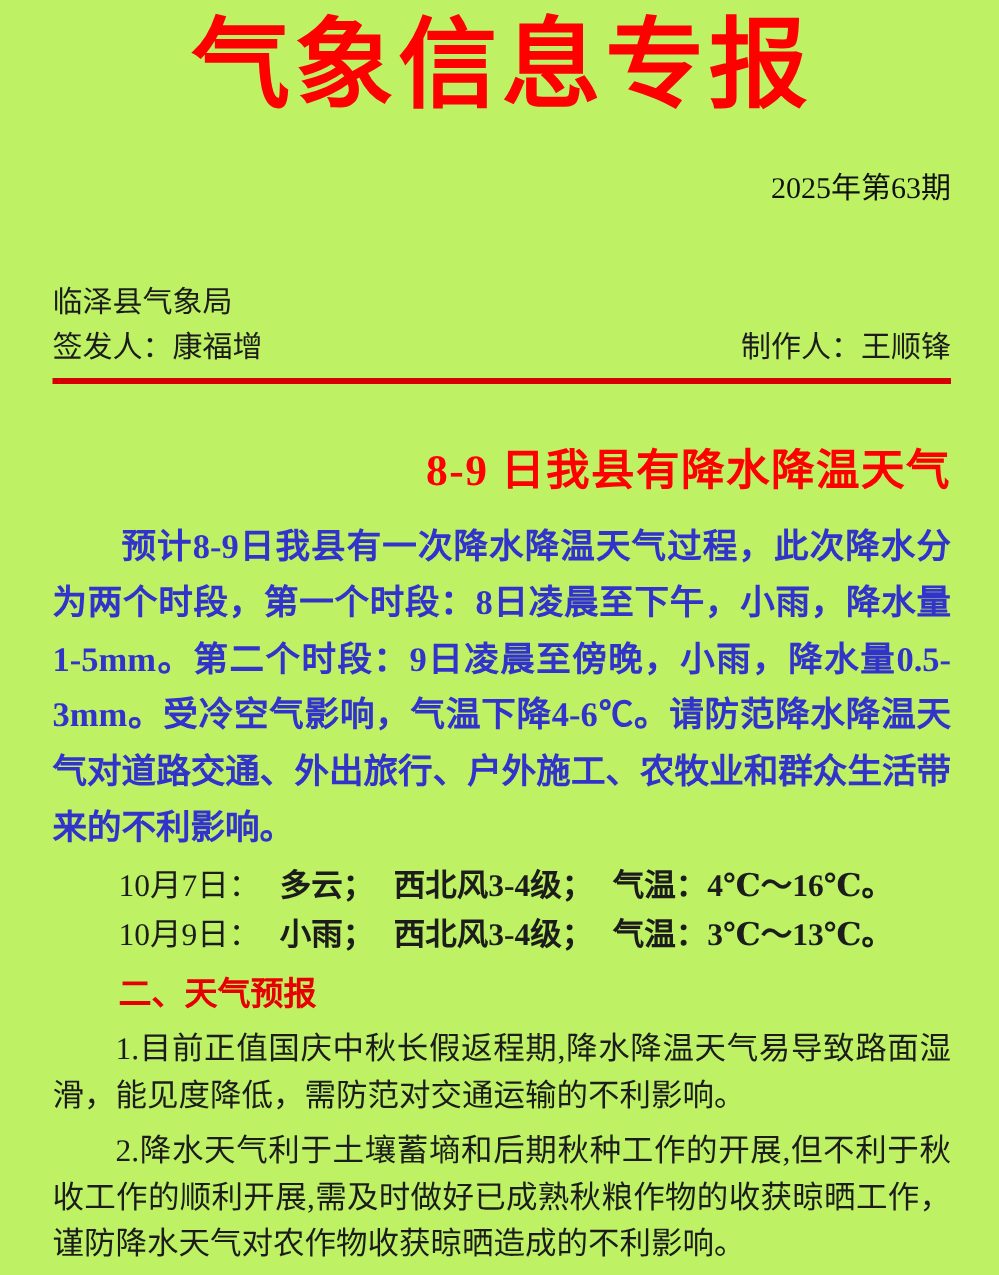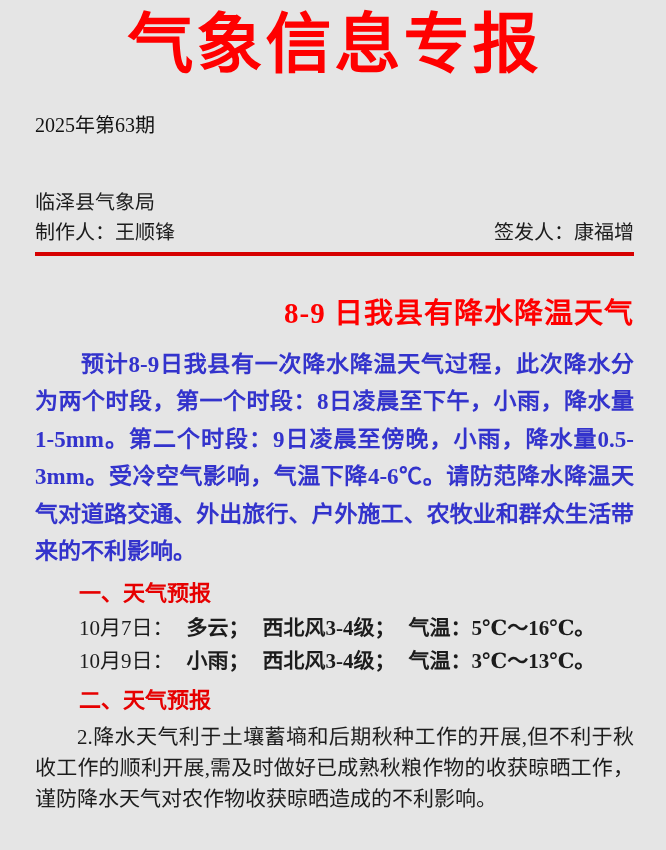--- a/index.html
+++ b/index.html
@@ -7,39 +7,39 @@
     padding: 0;
     background: #ffffff;
   }
   .page {
     position: relative;
     width: 666px;
     height: 850px;
     margin: 0 auto;
     box-sizing: border-box;
     padding: 0 32px 0 35px;
-    background: #e5e5e5;
+    background: #bef264;
     overflow: hidden;
     font-family: "Liberation Serif", "DejaVu Serif", serif;
     color: var(--text-black, #1c1c1c);
   }
   .masthead {
     margin: 0;
     padding-top: 8px;
     text-align: center;
     color: var(--masthead-red, #ff0000);
     font-size: 66px;
     line-height: 1.12;
     font-weight: bold;
     letter-spacing: 3px;
     font-family: "Liberation Serif", "DejaVu Serif", serif;
   }
   .issue {
     margin-top: 27px;
-    text-align: left;
+    text-align: right;
     font-size: 20px;
     color: #111111;
   }
   .meta {
     margin-top: 49px;
     font-size: 20px;
     line-height: 30px;
   }
   .meta-row {
     display: flex;
@@ -103,39 +103,39 @@
 
   <h1 class="masthead">气象信息专报</h1>
 
   <div class="issue">2025年第63期</div>
 
   <div class="meta">
     <div class="meta-row">
       <span>临泽县气象局</span>
     </div>
     <div class="meta-row">
+      <span>签发人：康福增</span>
       <span>制作人：王顺锋</span>
-      <span>签发人：康福增</span>
     </div>
   </div>
 
   <div class="rule"></div>
 
   <h2 class="report-title">8-9 日我县有降水降温天气</h2>
 
   <p class="summary">预计8-9日我县有一次降水降温天气过程，此次降水分为两个时段，第一个时段：8日凌晨至下午，小雨，降水量1-5mm。第二个时段：9日凌晨至傍晚，小雨，降水量0.5-3mm。受冷空气影响，气温下降4-6℃。请防范降水降温天气对道路交通、外出旅行、户外施工、农牧业和群众生活带来的不利影响。</p>
 
-  <h3 class="section-heading">一、天气预报</h3>
 
   <div class="forecast">
     <div class="frow">
-      <span class="seg">10月7日：</span><span class="seg">多云；</span><span class="seg">西北风3-4级；</span><span class="seg">气温：5℃～16℃。</span>
+      <span class="seg">10月7日：</span><span class="seg">多云；</span><span class="seg">西北风3-4级；</span><span class="seg">气温：4℃～16℃。</span>
     </div>
     <div class="frow">
       <span class="seg">10月9日：</span><span class="seg">小雨；</span><span class="seg">西北风3-4级；</span><span class="seg">气温：3℃～13℃。</span>
     </div>
   </div>
 
   <h3 class="section-heading">二、天气预报</h3>
 
+  <p class="advice">1.目前正值国庆中秋长假返程期,降水降温天气易导致路面湿滑，能见度降低，需防范对交通运输的不利影响。</p>
   <p class="advice">2.降水天气利于土壤蓄墒和后期秋种工作的开展,但不利于秋收工作的顺利开展,需及时做好已成熟秋粮作物的收获晾晒工作，谨防降水天气对农作物收获晾晒造成的不利影响。</p>
 
 </div>
 
 </body></html>

